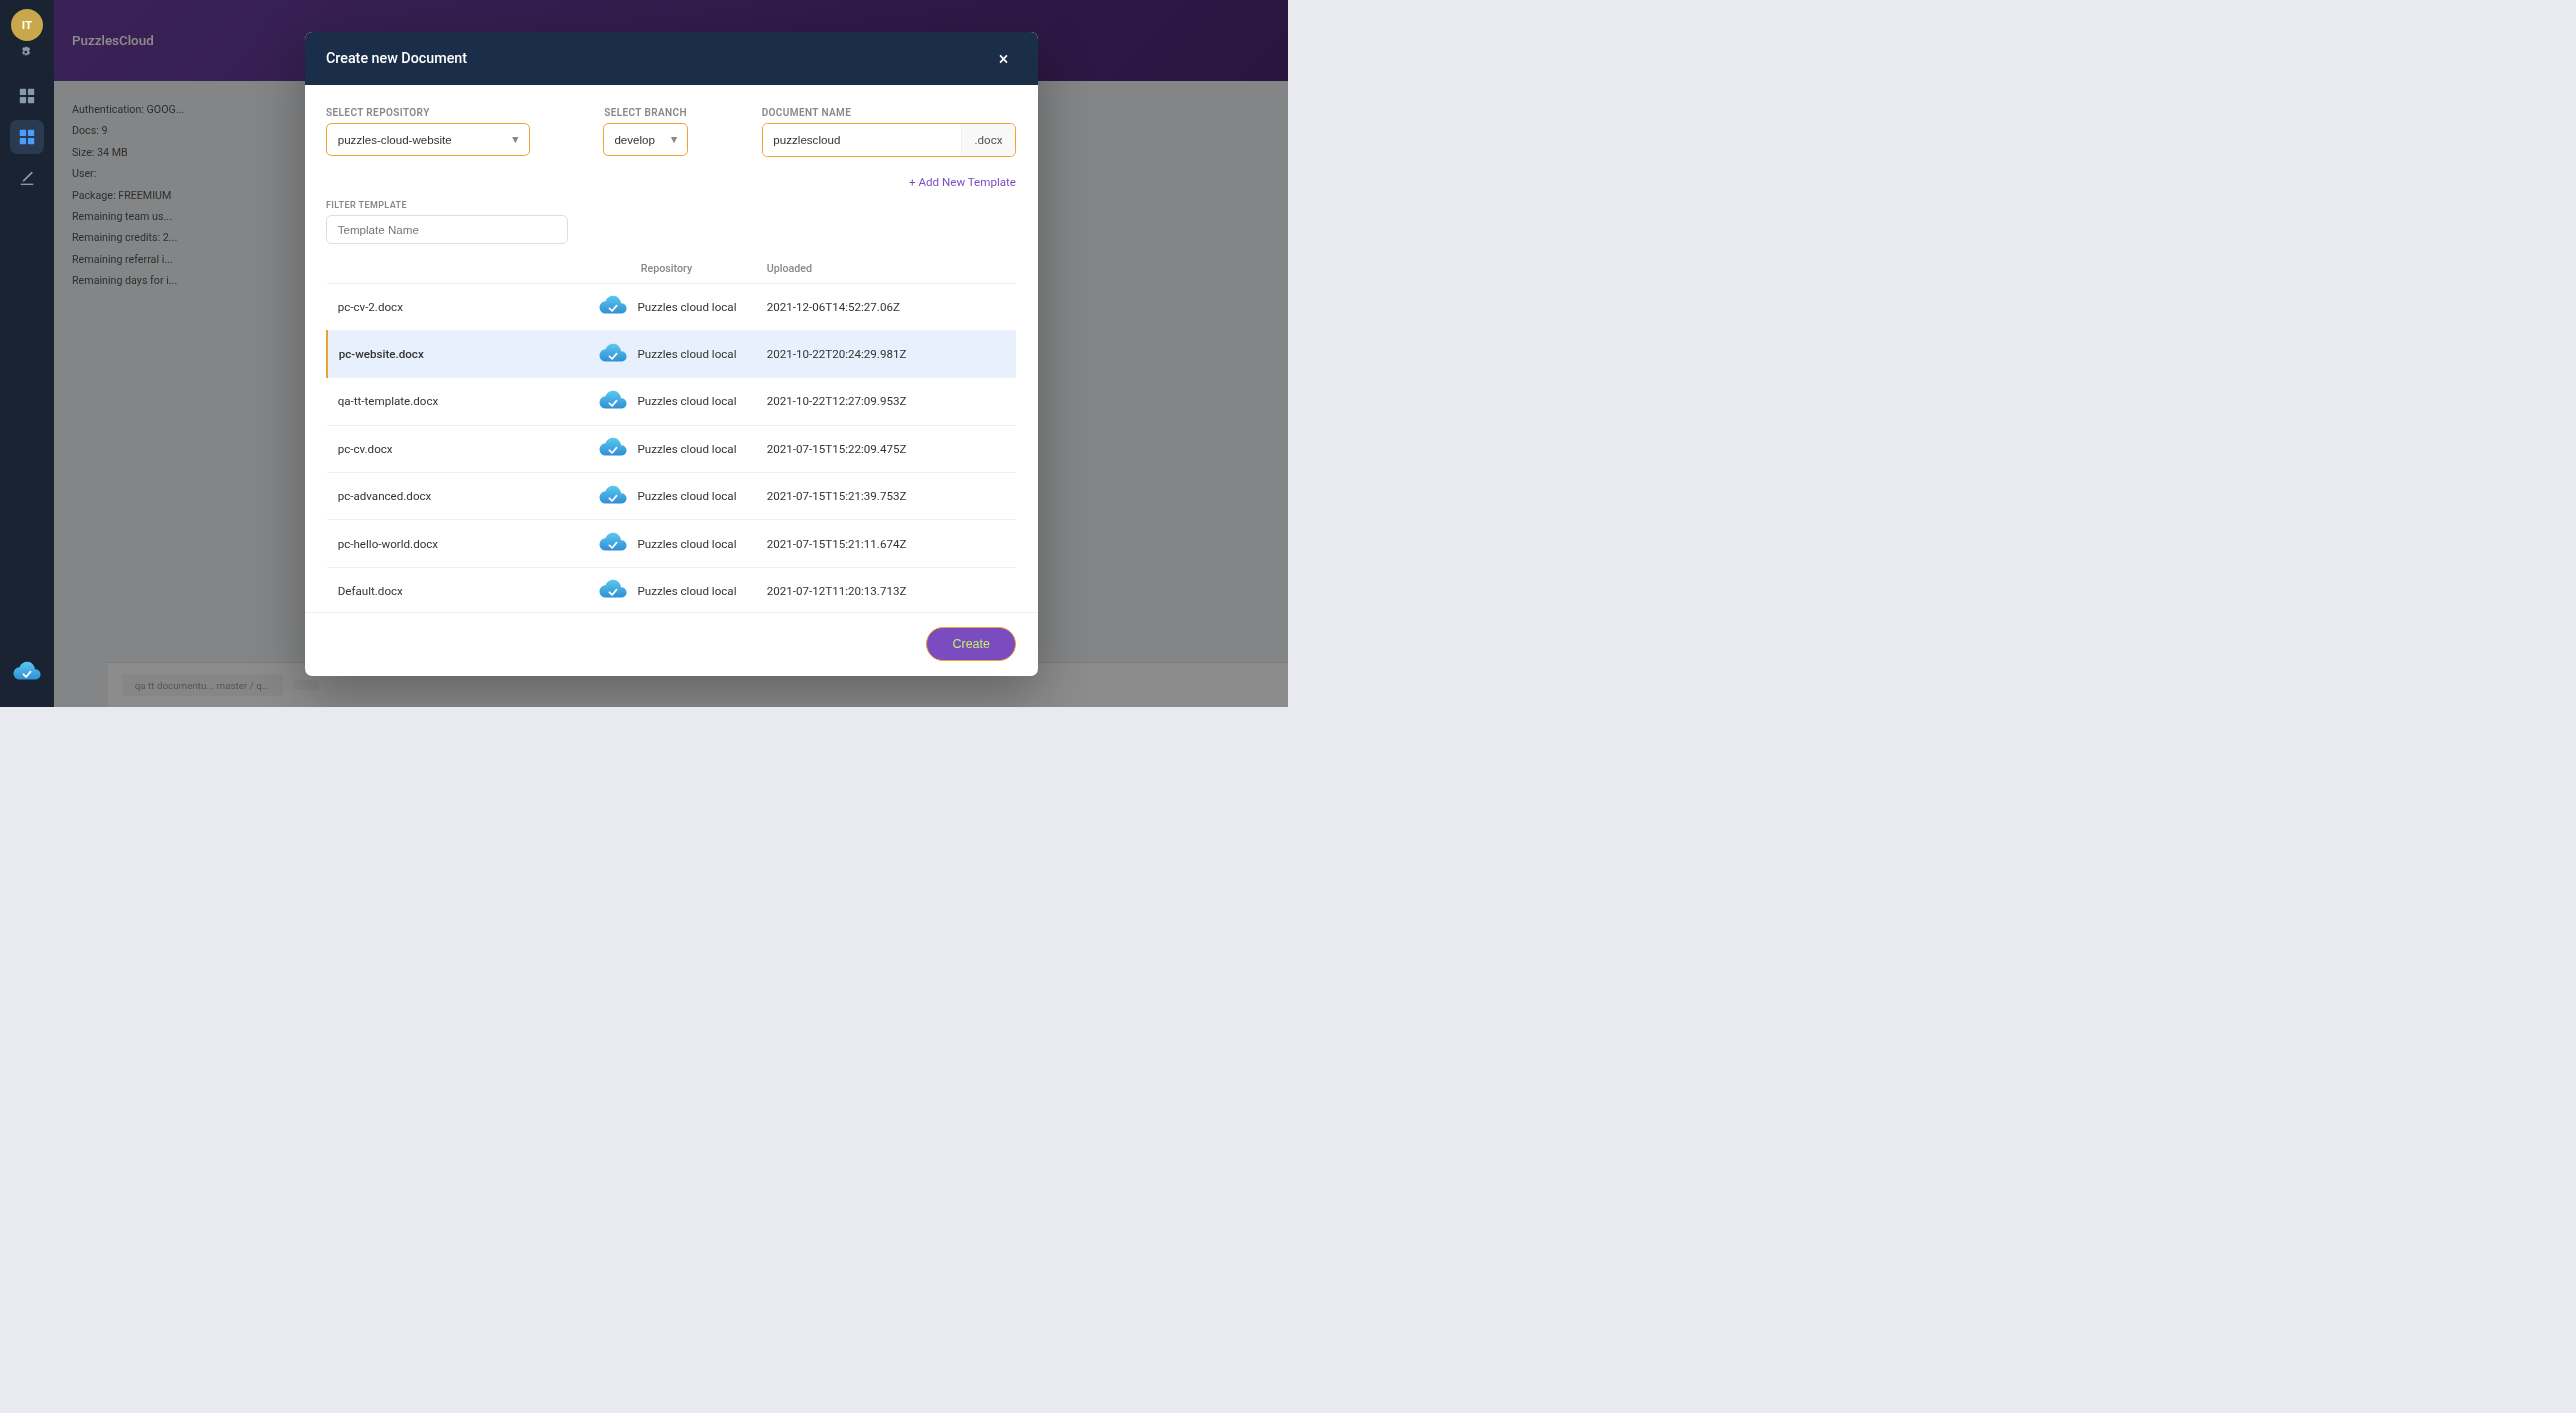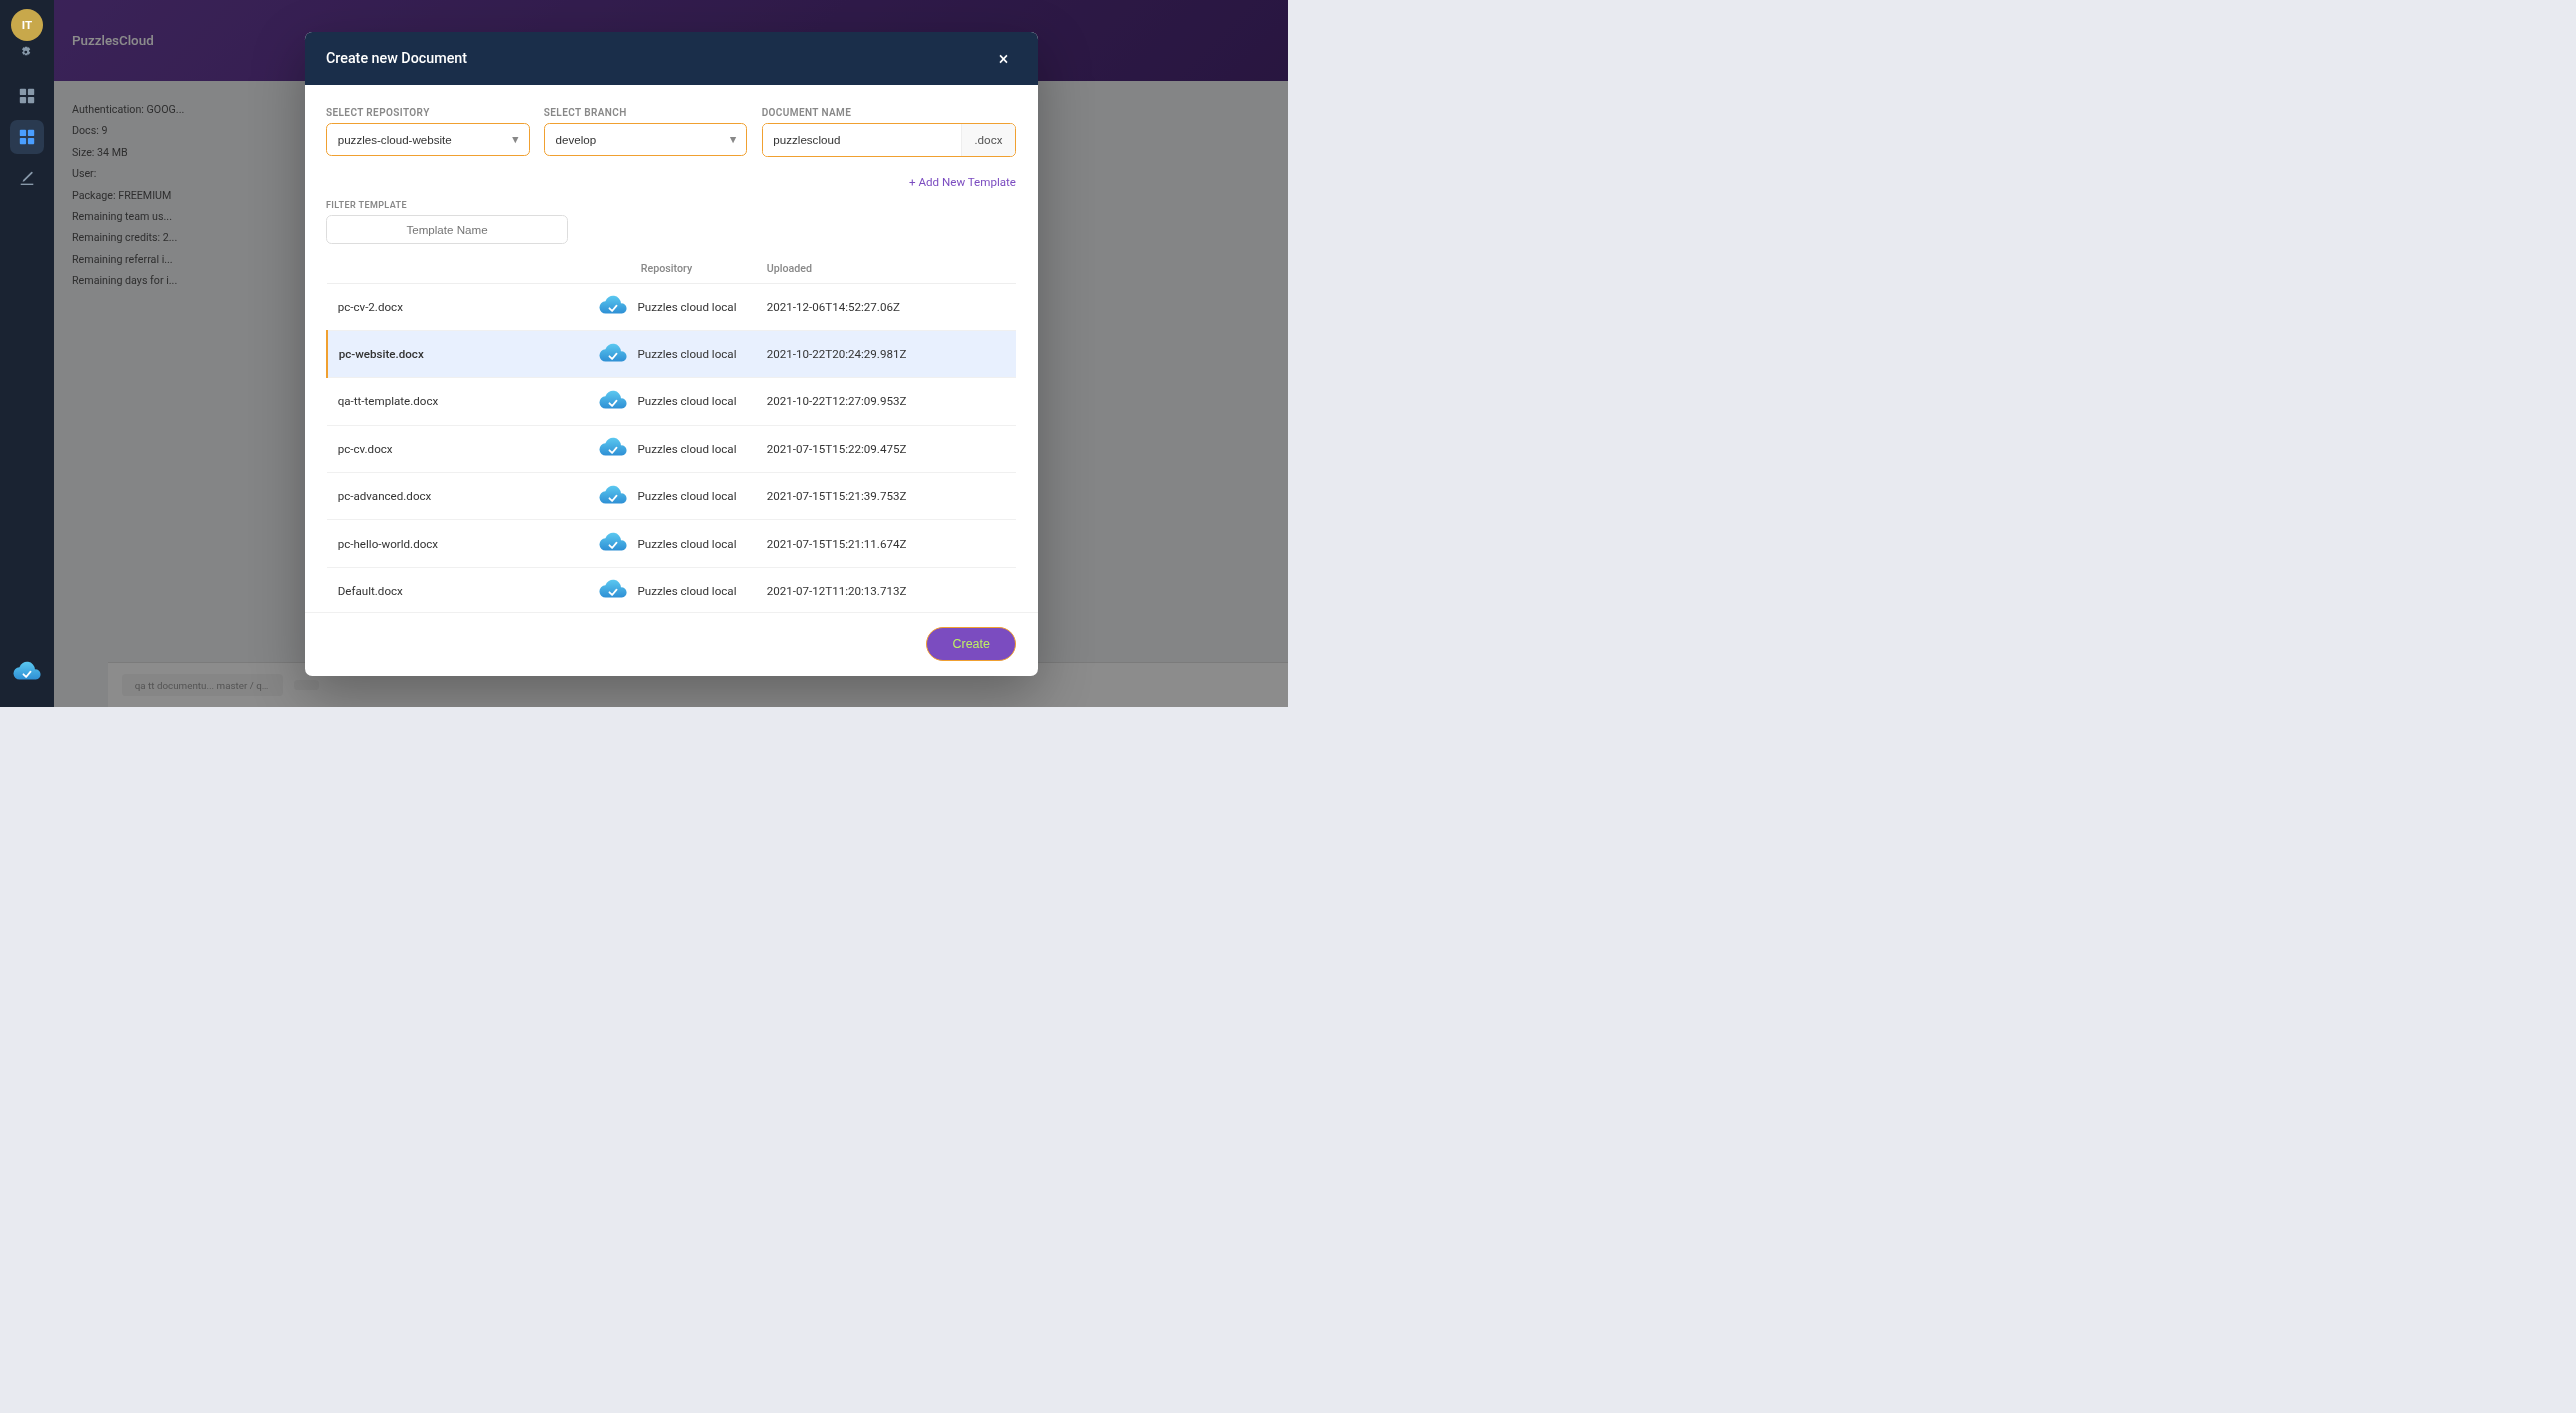--- a/index.html
+++ b/index.html
@@ -170,21 +170,21 @@
       margin-bottom: 18px;
     }
 
     .form-group {
       display: flex;
       flex-direction: column;
       gap: 5.4px;
     }
 
     .form-group.repo { flex: 1.2; }
-    .form-group.branch { flex: 1.2; }
+    .form-group.branch { flex: 1.2; align-items: center; }
     .form-group.docname { flex: 1.5; }
 
     .form-label {
       font-size: 10px;
       font-weight: 600;
       color: #888;
       letter-spacing: 0.4px;
       text-transform: uppercase;
     }
 
@@ -271,21 +271,20 @@
     }
 
     .filter-input {
       width: 242px;
       padding: 7.2px 10.7px;
       border: 0.9px solid #ddd;
       border-radius: 5.4px;
       font-size: 11.6px;
       color: #aaa;
       outline: none;
-      text-align: center;
     }
 
     
     .template-table {
       width: 100%;
       border-collapse: collapse;
     }
 
     .template-table thead tr th {
       font-size: 10.7px;

